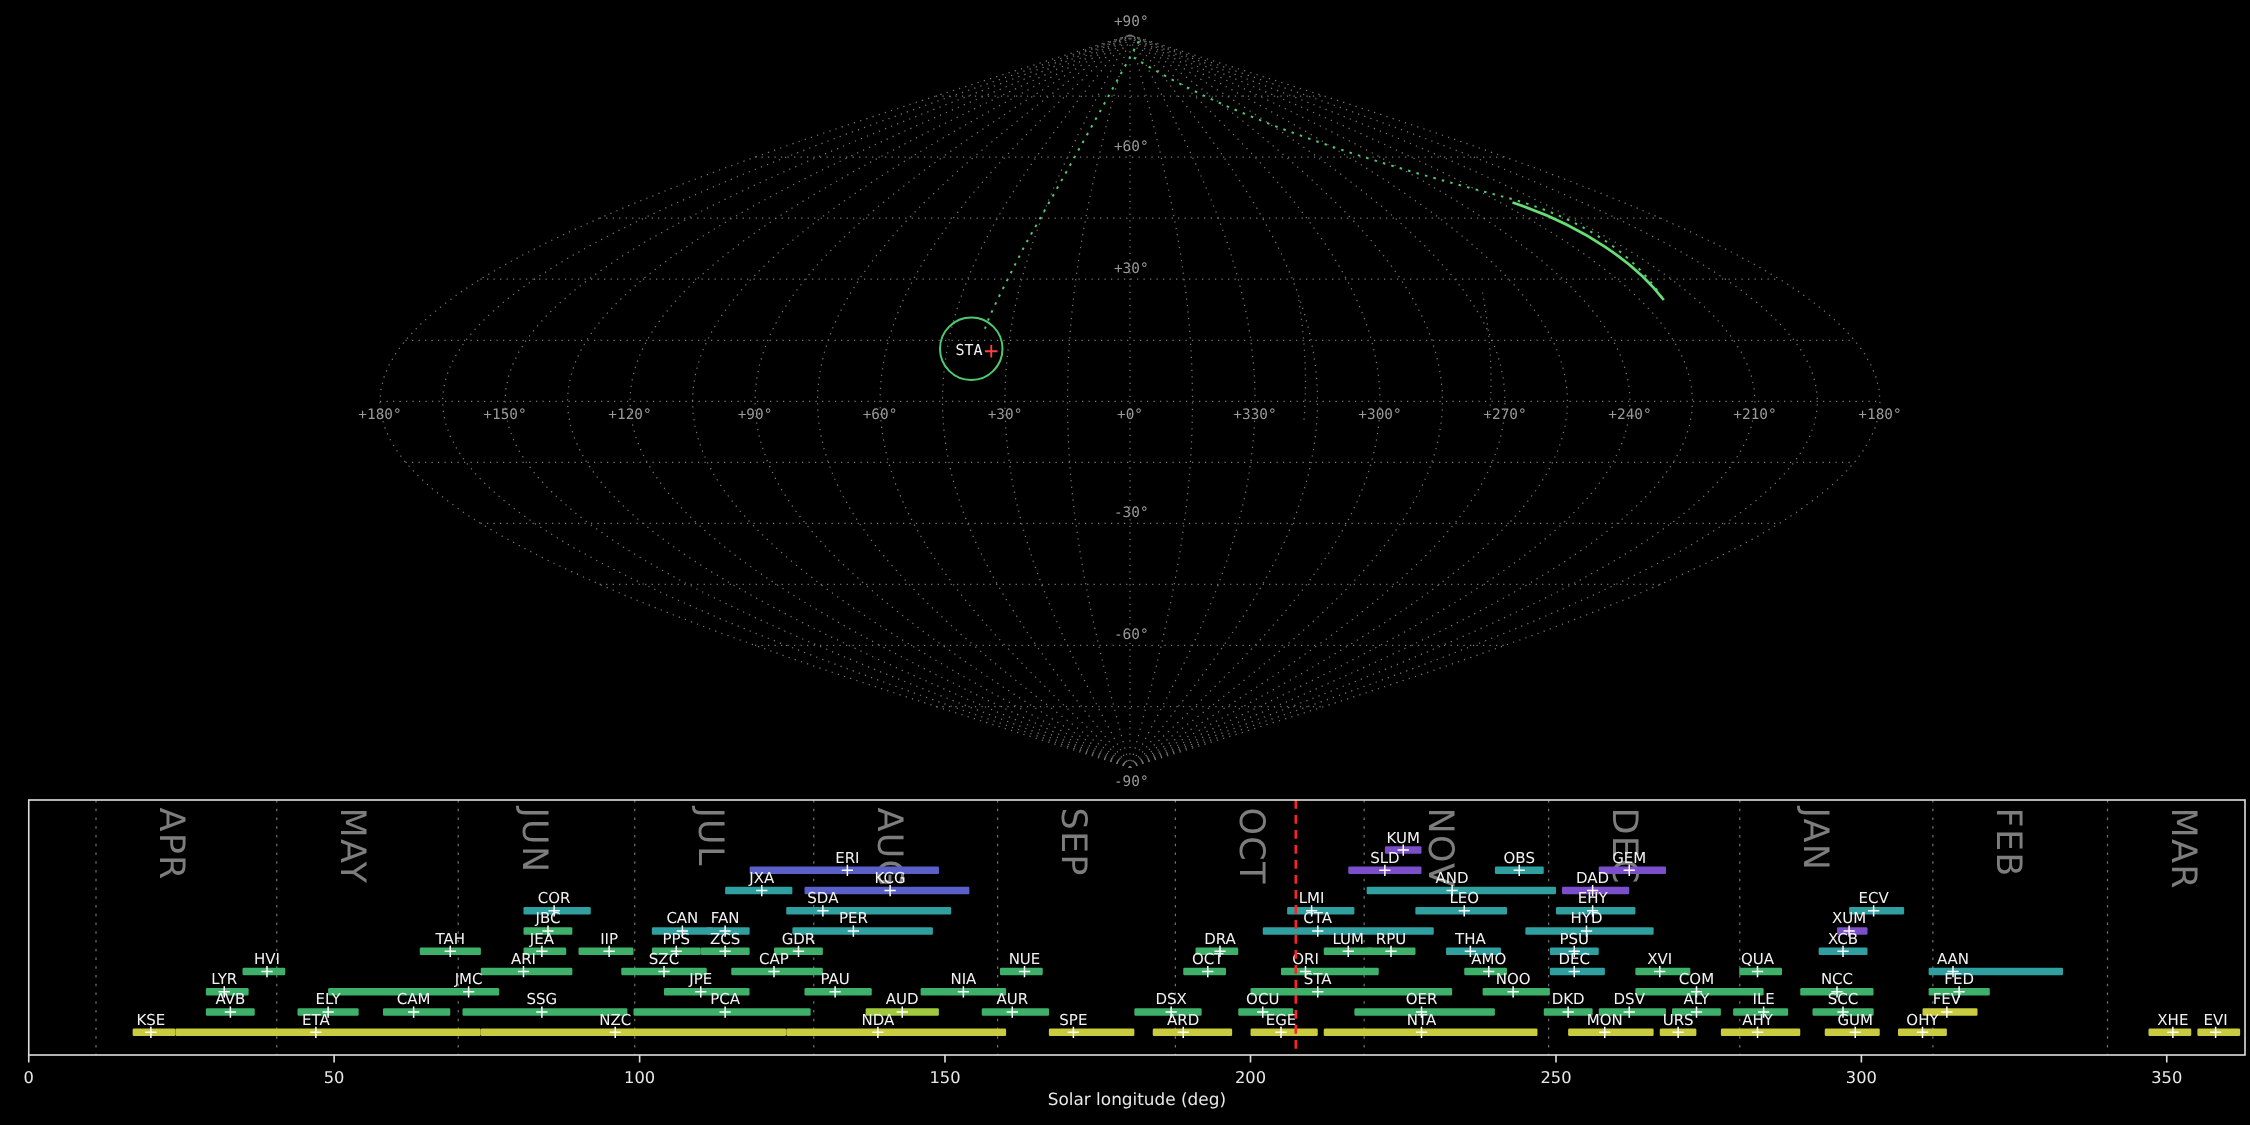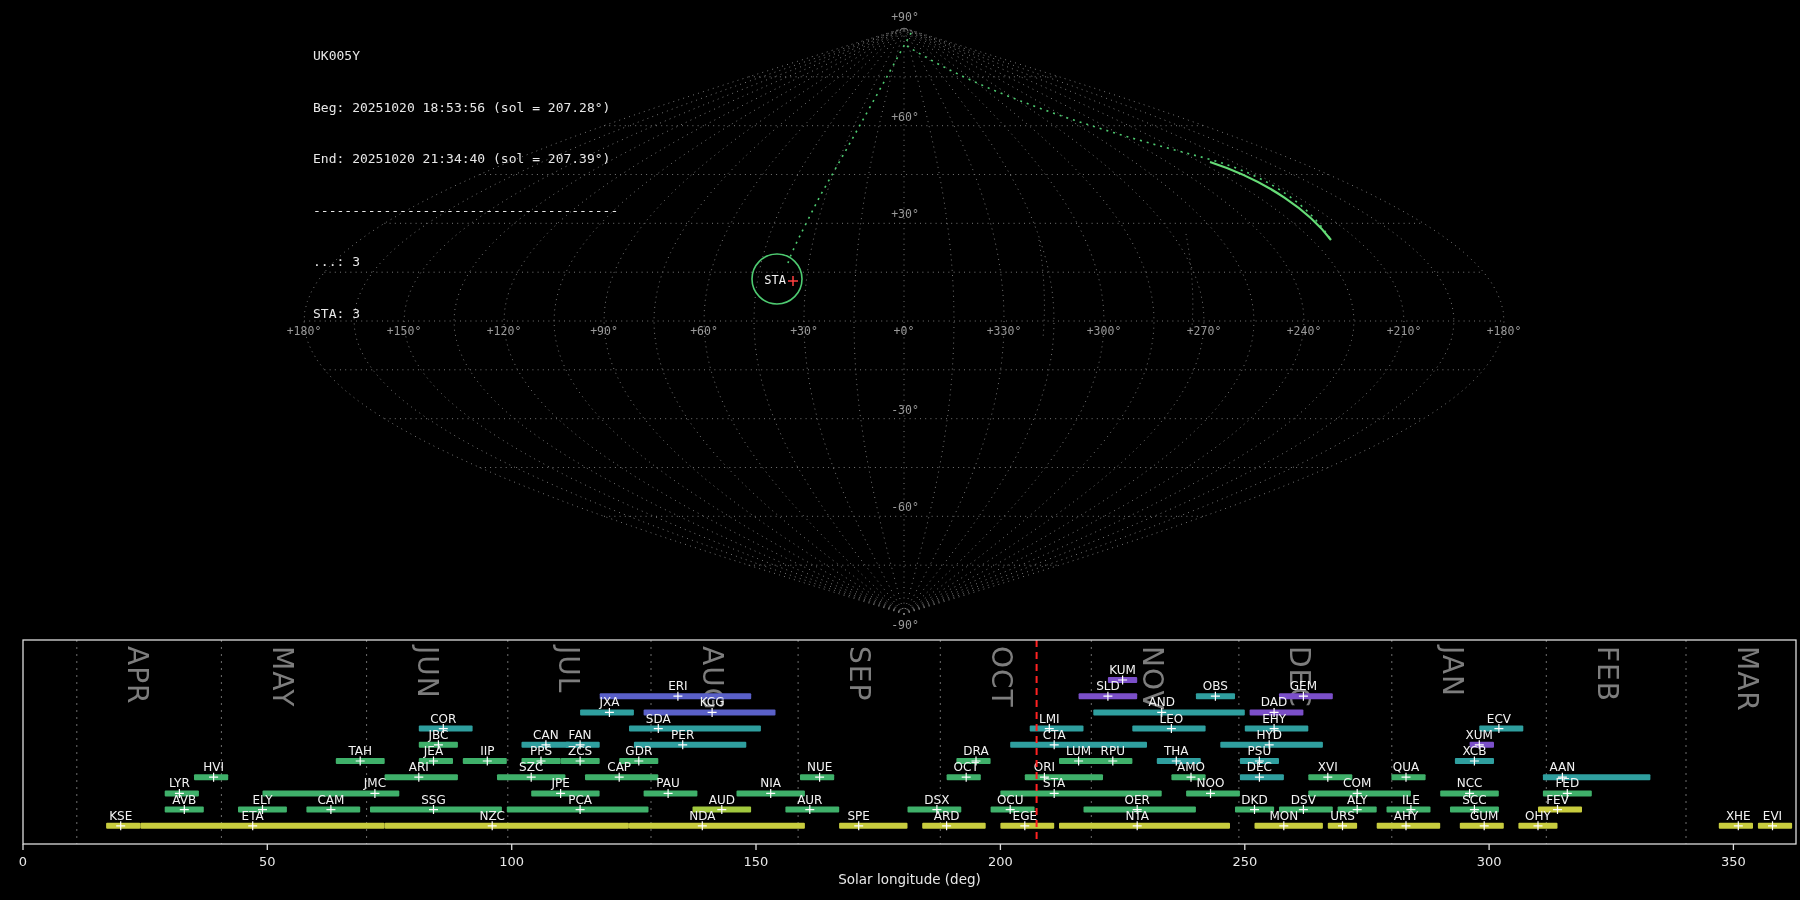--- a/index.html
+++ b/index.html
@@ -81,28 +81,20 @@
         <path d="M911 33 C 884 82 852 140 820 196 C 806 224 792 250 788 263" stroke-dasharray="2 5" stroke-width="1.6"></path>
         <path d="M1210 162 C 1268 181 1310 212 1331 240" stroke-width="2.2" stroke="#66dd77"></path>
         <path d="M1039 240 C 1044 272 1046 304 1043 338" stroke="#6f6f6f" stroke-dasharray="1 4" stroke-width="1"></path>
         <path d="M1186 234 C 1192 266 1195 302 1191 337" stroke="#6f6f6f" stroke-dasharray="1 4" stroke-width="1"></path>
       </g>
       <circle cx="777" cy="279" r="25" stroke="#4ecb71" stroke-width="1.6" fill="none"></circle>
       <path d="M788 281 h 10 M793 276 v 10" stroke="#ff4040" stroke-width="1.5"></path>
       <text x="786" y="284" fill="#f2f2f2" font-size="12" text-anchor="end" class="mono">STA</text>
     </svg>
 
-  <div class="info">
-    <div>UK005Y</div>
-    <div>Beg: 20251020 18:53:56 (sol = 207.28°)</div>
-    <div>End: 20251020 21:34:40 (sol = 207.39°)</div>
-    <div>---------------------------------------</div>
-    <div>...: 3</div>
-    <div>STA: 3</div>
-  </div>
 
   <svg id="timeline" width="1800" height="900" viewBox="0 0 1800 900">
       <g>
         <line x1="76.8" y1="640" x2="76.8" y2="844" stroke="#6e6e6e" stroke-dasharray="2 5" stroke-width="1"></line>
         <text x="128.3" y="646" fill="#7d7d7d" font-size="28" letter-spacing="1" transform="rotate(90 128.3 646)">APR</text>
         <line x1="221.4" y1="640" x2="221.4" y2="844" stroke="#6e6e6e" stroke-dasharray="2 5" stroke-width="1"></line>
         <text x="272.9" y="646" fill="#7d7d7d" font-size="28" letter-spacing="1" transform="rotate(90 272.9 646)">MAY</text>
         <line x1="366.6" y1="640" x2="366.6" y2="844" stroke="#6e6e6e" stroke-dasharray="2 5" stroke-width="1"></line>
         <text x="418.1" y="646" fill="#7d7d7d" font-size="28" letter-spacing="1" transform="rotate(90 418.1 646)">JUN</text>
         <line x1="507.8" y1="640" x2="507.8" y2="844" stroke="#6e6e6e" stroke-dasharray="2 5" stroke-width="1"></line>

